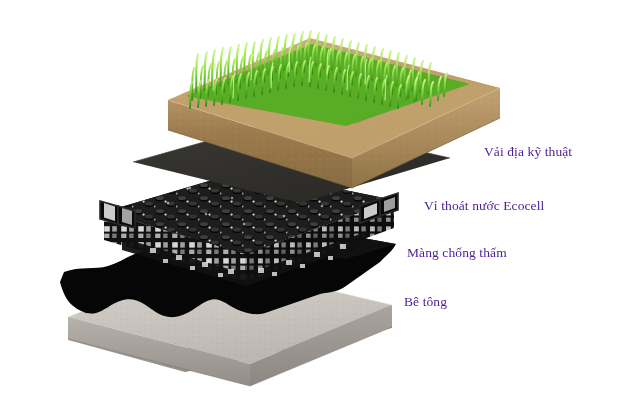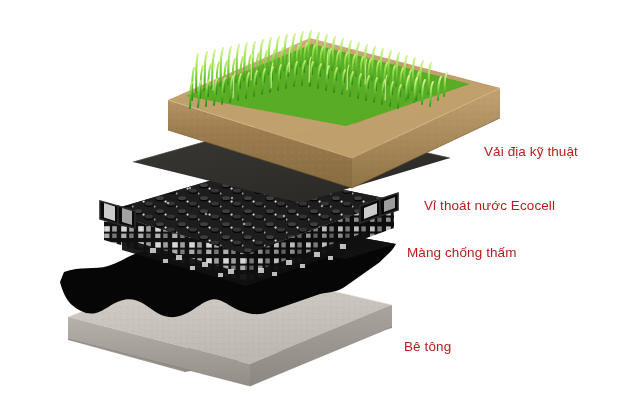--- a/index.html
+++ b/index.html
@@ -17,31 +17,31 @@
   }
   #diagram-svg {
     position: absolute;
     left: 0;
     top: 0;
     width: 635px;
     height: 418px;
   }
   .layer-label {
     position: absolute;
-    font-family: Liberation Sans, sans-serif;
+    font-family: Liberation Serif, serif;
     font-size: 13.5px;
-    color: #b91c1c;
+    color: #4c1d95;
     white-space: nowrap;
     letter-spacing: 0.1px;
     line-height: 1;
   }
   #label-geotextile { left: 484px; top: 145px; }
   #label-ecocell    { left: 424px; top: 199px; }
   #label-membrane   { left: 407px; top: 246px; }
-  #label-concrete   { left: 404px; top: 295px; margin-top: 45px; }
+  #label-concrete   { left: 404px; top: 295px; }
 </style>
 </head>
 <body>
 
 <div id="stage">
 
   <svg id="diagram-svg" viewBox="0 0 635 418">
     <defs>
 
       <linearGradient id="soilTopGrad" x1="0" y1="0" x2="0.4" y2="1">

